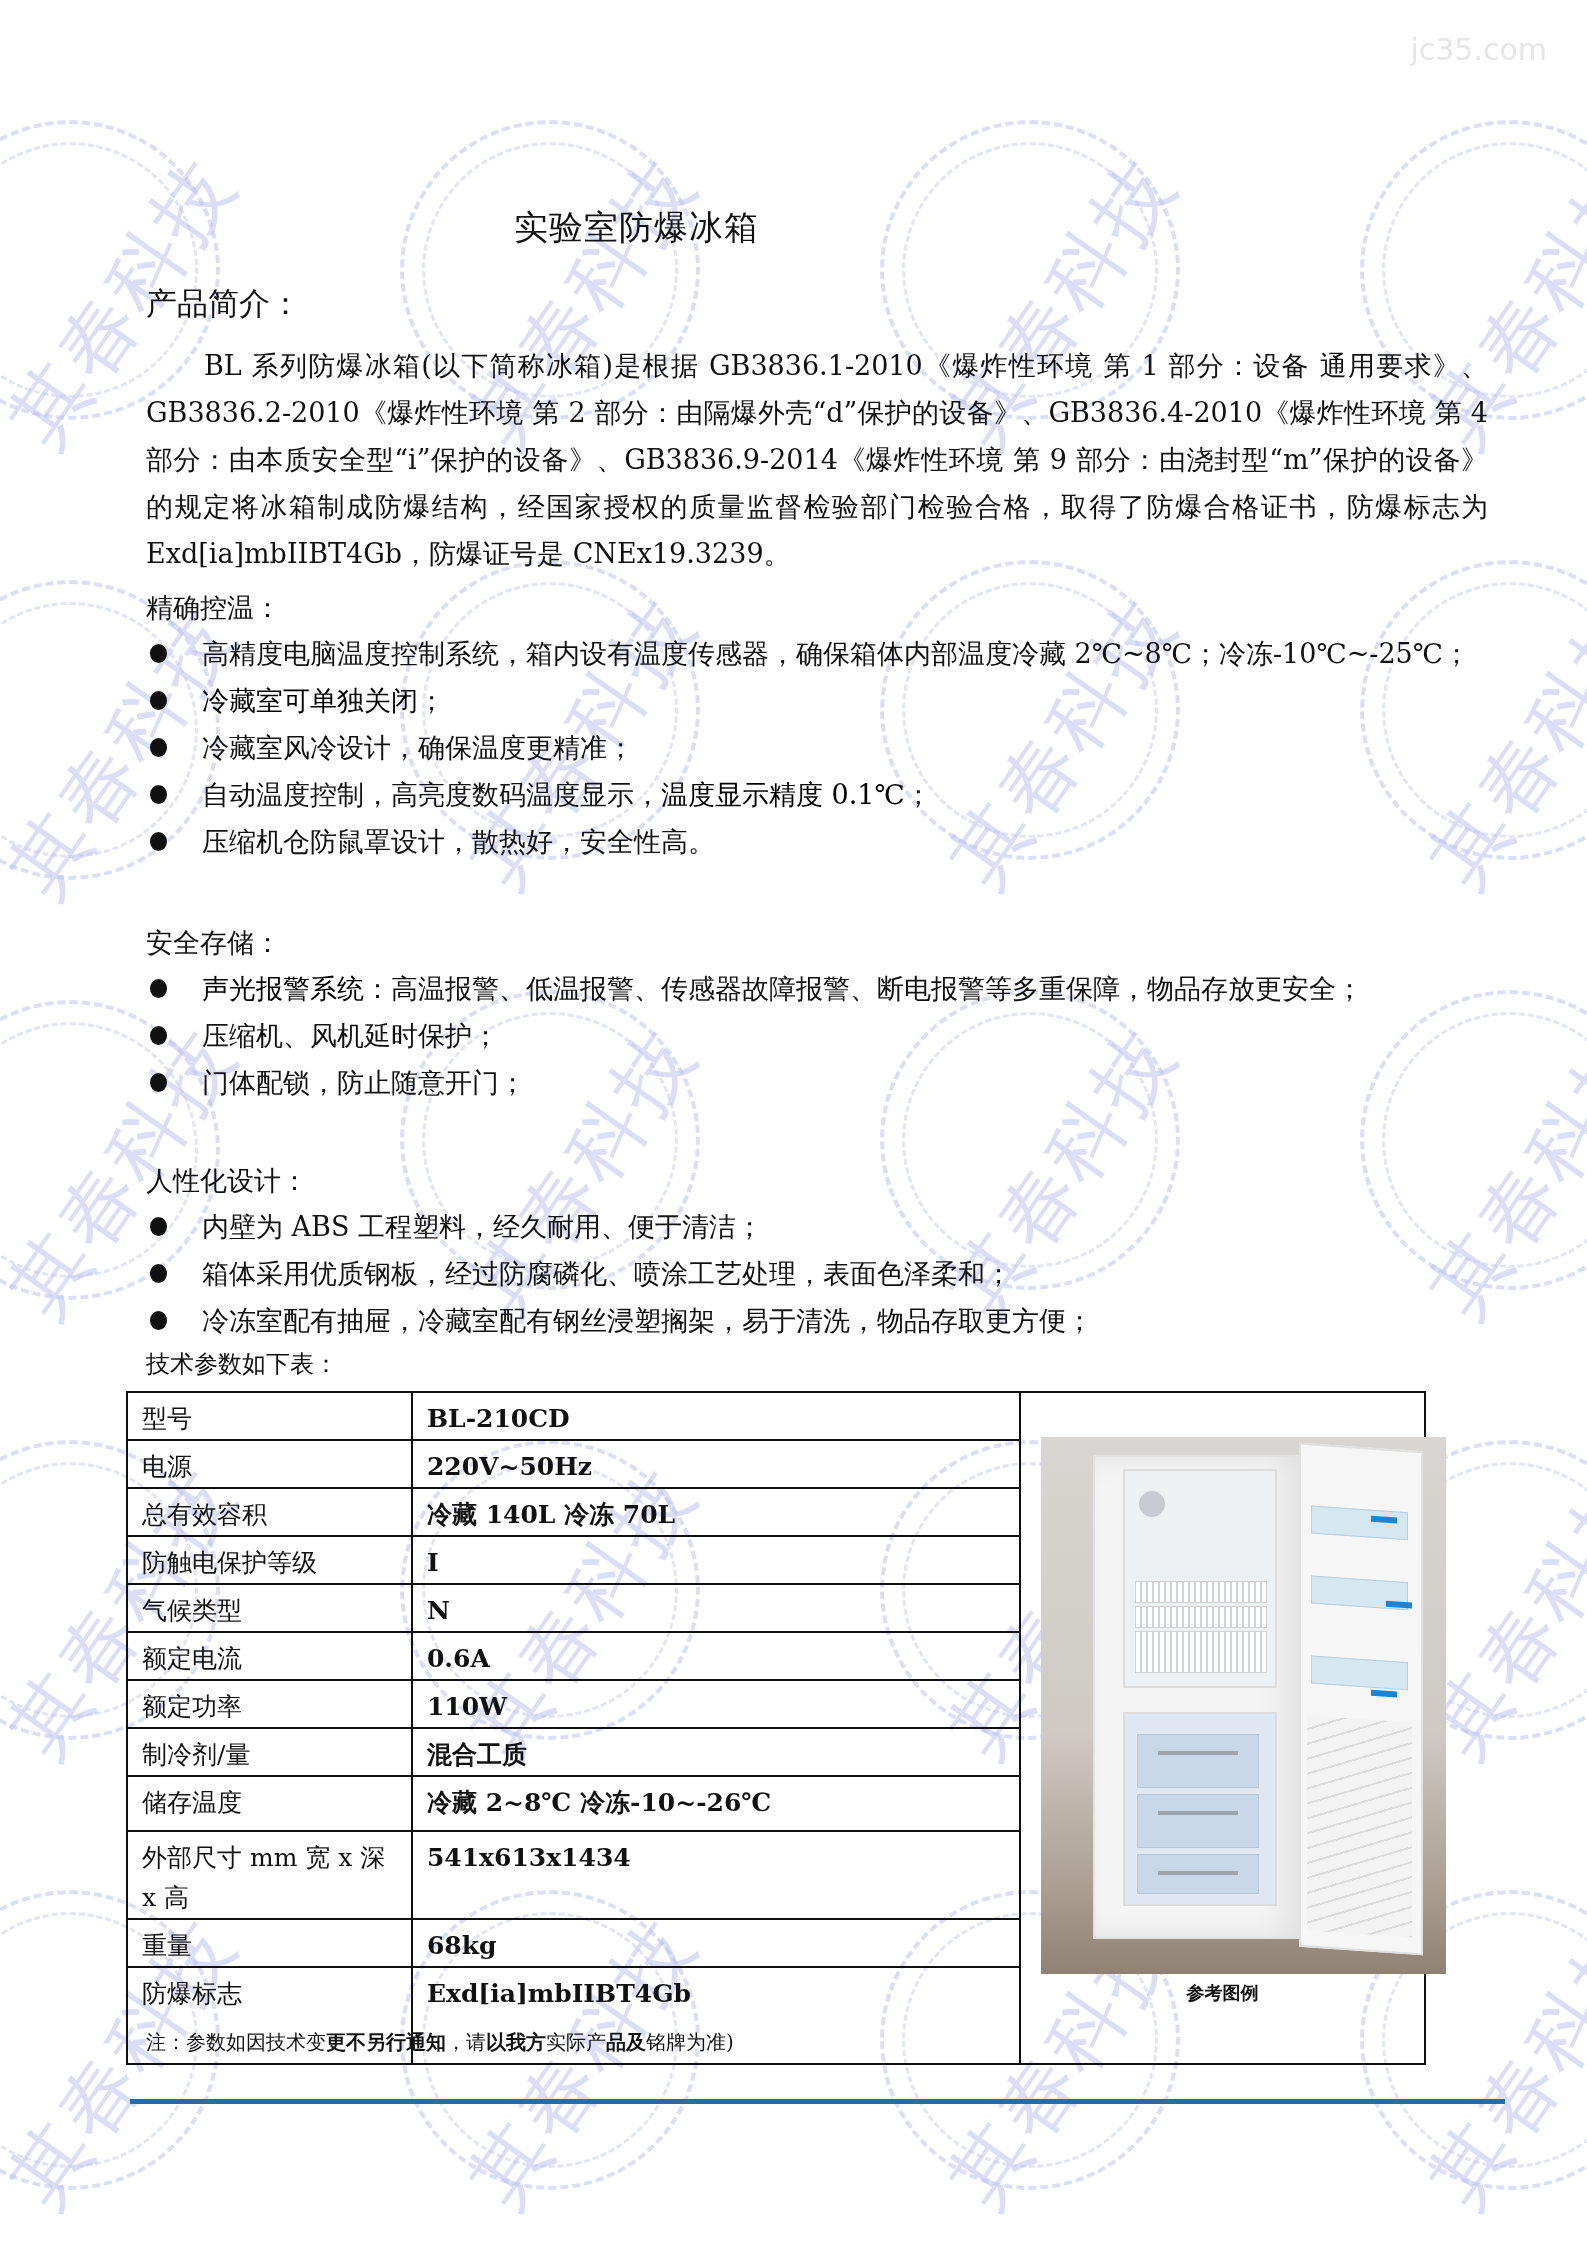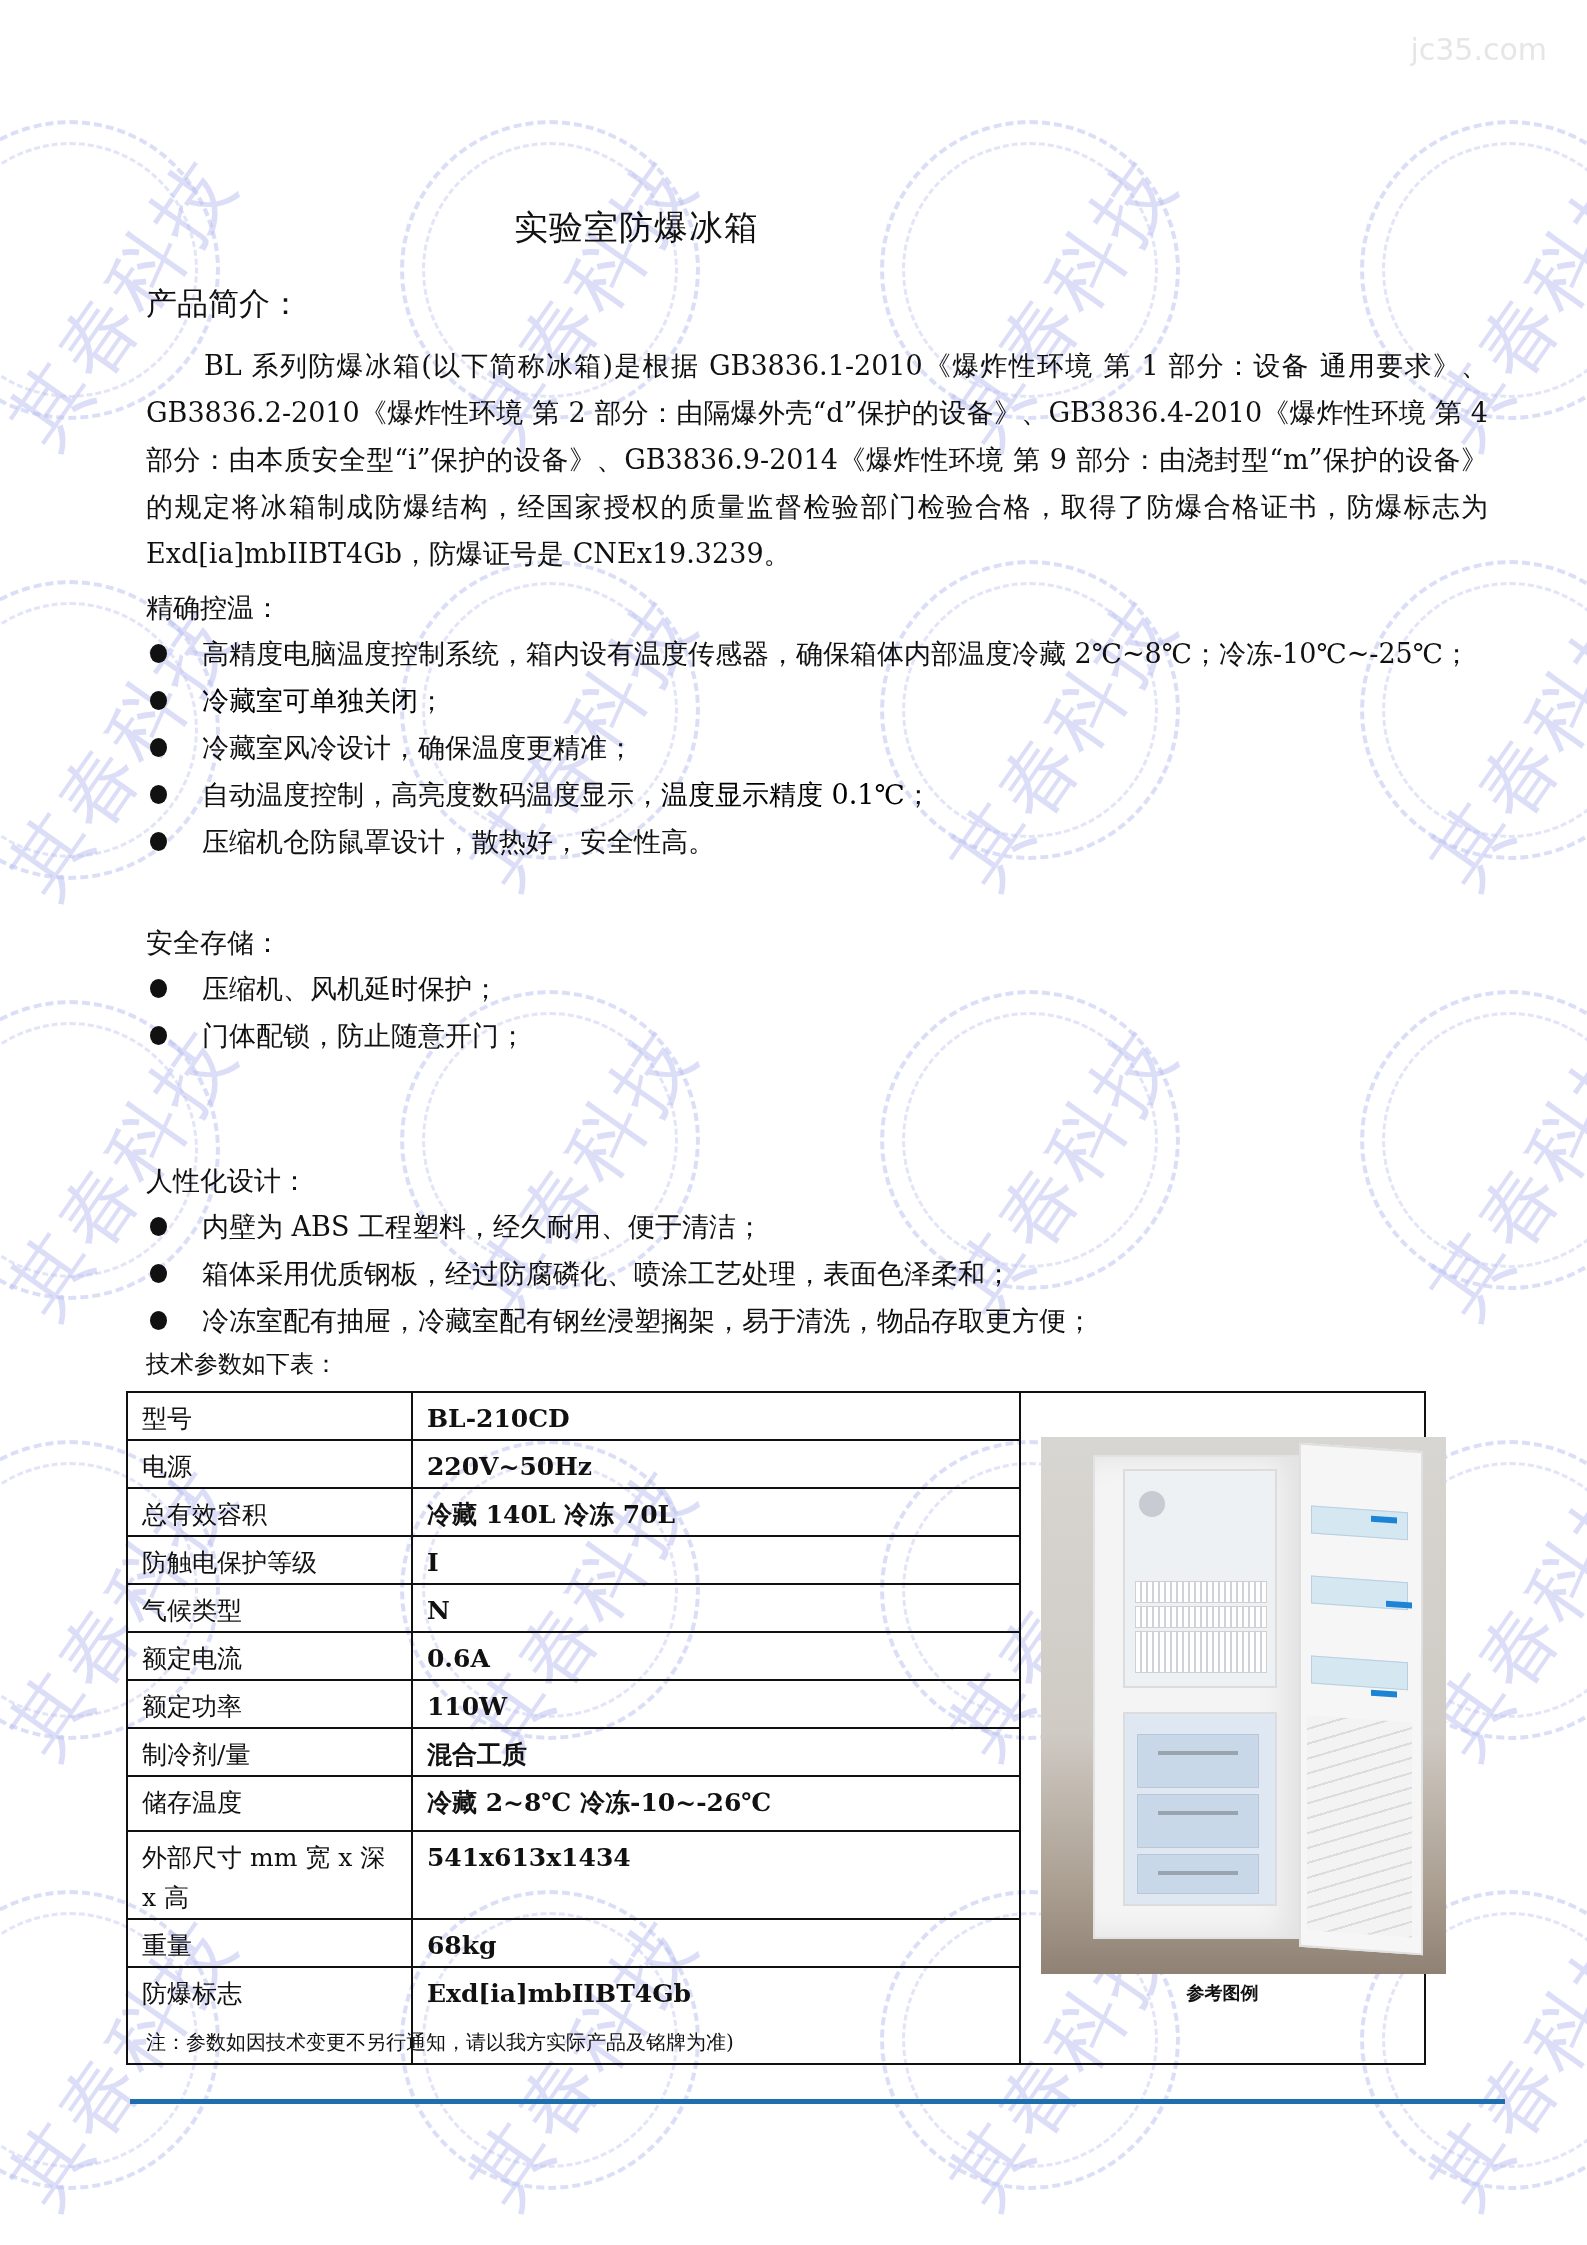--- a/index.html
+++ b/index.html
@@ -78,21 +78,21 @@
   .door {
     position: absolute; left: 258px; top: 10px; width: 120px; height: 500px;
     background: #f6f6f6; border: 2px solid #e0e0e0; transform: skewY(4deg);
   }
   .door .shelf { position: absolute; left: 10px; width: 95px; height: 26px; background: rgba(200,225,240,0.7); border: 1px solid #b7cfe0; }
   .door .tape { position: absolute; width: 26px; height: 6px; background: #1d83d4; }
   .door .grill { position: absolute; left: 6px; top: 270px; width: 105px; height: 215px;
     background: repeating-linear-gradient(160deg, #f3f3f3 0 12px, #dcdcdc 12px 14px); }
   .caption { position: absolute; left: 0; width: 100%; top: 588px; text-align: center; font-size: 18px; font-weight: bold; }
   .note { position: absolute; left: 146px; top: 2029px; font-size: 20px; }
-  .note b { font-weight: normal; margin-top: 8px; }
+  .note b { font-weight: bold; margin-top: 8px; }
   .footer-rule { position: absolute; left: 130px; top: 2099px; width: 1375px; height: 5px; background: #1f6fae; }
 </style>
 </head>
 <body>
 
 <div class="wm-layer">
   <div class="wm" style="left:-80px;top:120px"></div>
   <div class="wm-text" style="left:-40px;top:250px">其春科技</div>
   <div class="wm" style="left:400px;top:120px"></div>
   <div class="wm-text" style="left:420px;top:250px">其春科技</div>
@@ -150,20 +150,21 @@
   <ul class="bl" style="top:630px">
     <li><span class="dot"></span><span>高精度电脑温度控制系统，箱内设有温度传感器，确保箱体内部温度冷藏 2℃~8℃；冷冻-10℃~-25℃；</span></li>
     <li><span class="dot"></span><span class="red">冷藏室可单独关闭</span><span>；</span></li>
     <li><span class="dot"></span><span>冷藏室风冷设计，确保温度更精准；</span></li>
     <li><span class="dot"></span><span>自动温度控制，高亮度数码温度显示，</span><span class="red">温度显示精度 0.1℃</span><span>；</span></li>
     <li><span class="dot"></span><span>压缩机仓防鼠罩设计，散热好，安全性高。</span></li>
   </ul>
 
   <div class="sec-h" style="top:925px">安全存储：</div>
   <ul class="bl" style="top:965px">
+    <li><span class="dot"></span><span class="red">声光报警系统</span><span>：高温报警、低温报警、传感器故障报警、断电报警等多重保障，物品存放更安全；</span></li>
     <li><span class="dot"></span><span>压缩机、风机延时保护；</span></li>
     <li><span class="dot"></span><span>门体配锁，防止随意开门；</span></li>
   </ul>
 
   <div class="sec-h" style="top:1163px">人性化设计：</div>
   <ul class="bl" style="top:1203px">
     <li><span class="dot"></span><span>内壁为 ABS 工程塑料，经久耐用、便于清洁；</span></li>
     <li><span class="dot"></span><span>箱体采用优质钢板，经过防腐磷化、喷涂工艺处理，表面色泽柔和；</span></li>
     <li><span class="dot"></span><span>冷冻室配有抽屉，冷藏室配有钢丝浸塑搁架，易于清洗，物品存取更方便；</span></li>
   </ul>

